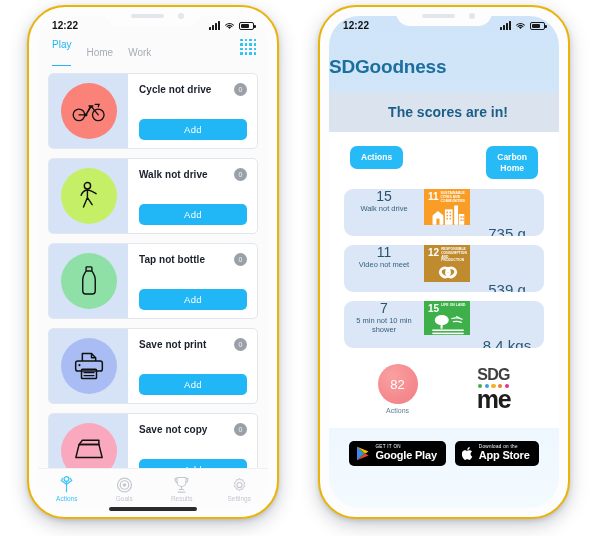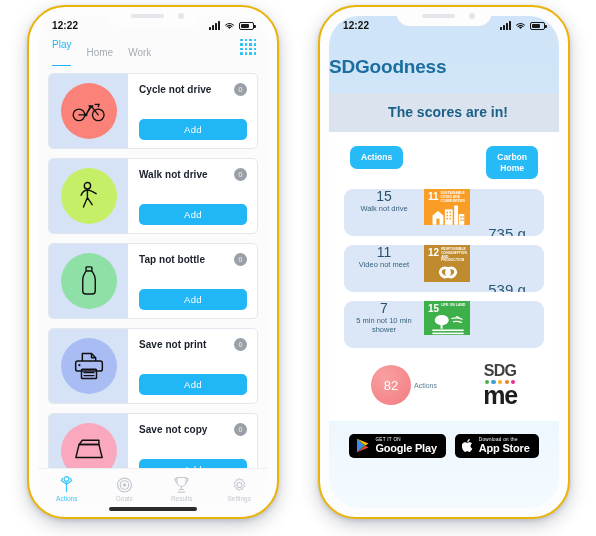--- a/index.html
+++ b/index.html
@@ -163,21 +163,21 @@
     padding: 3px 3px 0 4px; display: flex; flex-direction: column;
   }
   .sdg-head { display: flex; align-items: flex-start; gap: 2px; }
   .sdg-num { font-size: 10px; font-weight: bold; line-height: .9; }
   .sdg-txt { font-size: 3.3px; font-weight: bold; line-height: 1.12; letter-spacing: .1px; }
   .sdg-art { flex: 1; display: flex; align-items: center; justify-content: center; }
   .sr-right { flex: 1; display: flex; align-items: center; justify-content: center; margin-top: 36px; }
   .sr-value { font-size: 15px; color: #2a5874; }
 
   .totals { display: flex; align-items: center; justify-content: space-around; padding: 7px 4px 2px 4px; }
-  .tot { display: flex; flex-direction: row; align-items: center; gap: 3px; }
+  .tot { display: flex; flex-direction: column; align-items: center; gap: 3px; }
   .tot-circle {
     width: 40px; height: 40px; border-radius: 50%;
     background: radial-gradient(circle at 35% 30%, #f9a0a0, #f58a8e 60%, #f07f88 100%);
     color: #fff; font-size: 13px; display: flex; align-items: center; justify-content: center;
   }
   .tot-label { font-size: 7px; color: #5d7f96; }
   .sdgme { display: flex; flex-direction: column; align-items: center; line-height: .86; }
   .sdgme .w1 { font-size: 16px; font-weight: bold; color: #404040; letter-spacing: -.7px; }
   .sdgme .dots { display: flex; gap: 2.4px; margin: 2px 0 1px 0; }
   .sdgme .dots i { width: 4.2px; height: 4.2px; border-radius: 50%; display: block; }
@@ -498,20 +498,23 @@
                 <svg width="36" height="22" viewBox="0 0 46 28">
                   <ellipse cx="15" cy="9" rx="9" ry="6.5" fill="#fff"></ellipse>
                   <rect x="13.5" y="12" width="2.6" height="8" fill="#fff"></rect>
                   <path d="M28 7 q7 -2 13 1 M30 11 q6 -1 10 1" stroke="#fff" stroke-width="1.6" fill="none" stroke-linecap="round"></path>
                   <path d="M34 4.5 q3 1 4 2.5" stroke="#fff" stroke-width="1.6" fill="none" stroke-linecap="round"></path>
                   <rect x="3" y="21" width="40" height="2" fill="#fff"></rect>
                   <rect x="3" y="25" width="40" height="2" fill="#fff"></rect>
                 </svg>
               </div>
             </div>
+            <div class="sr-right">
+              <div class="sr-value">8.4 kgs</div>
+            </div>
           </div>
 
           <div class="totals">
             <div class="tot">
               <div class="tot-circle">82</div>
               <div class="tot-label">Actions</div>
             </div>
             <div class="sdgme">
               <span class="w1">SDG</span>
               <span class="dots">

